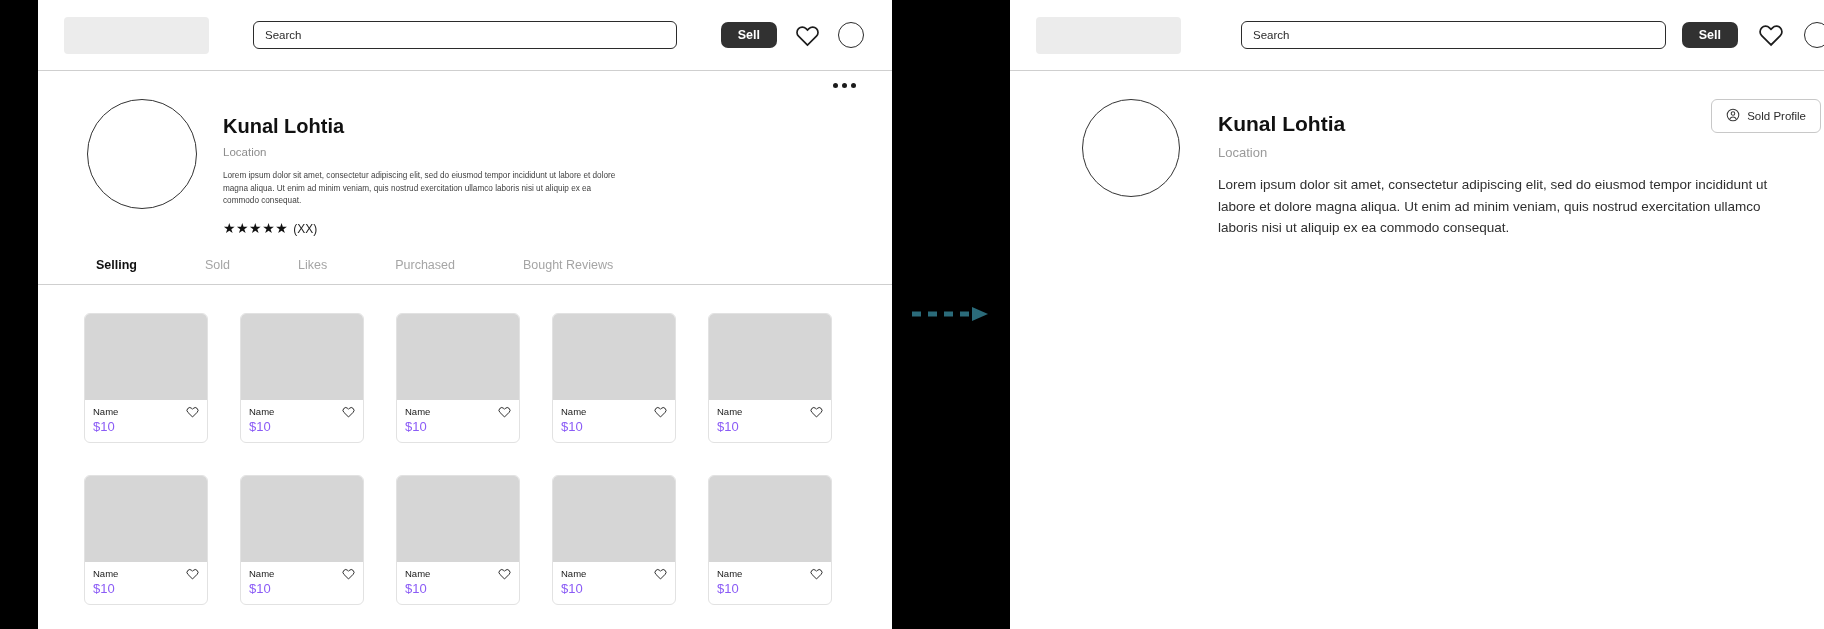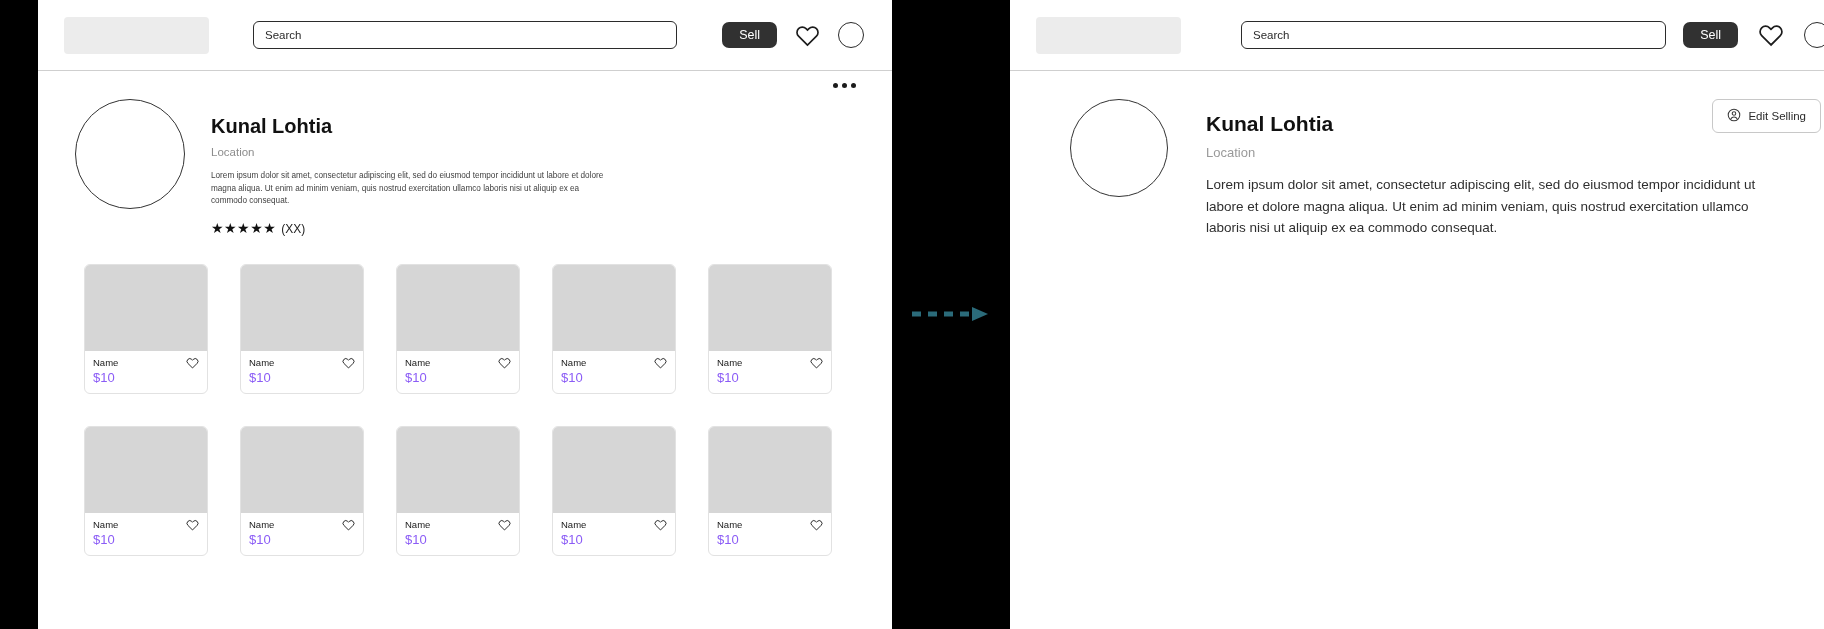--- a/index.html
+++ b/index.html
@@ -57,21 +57,21 @@
     align-items: center;
     padding: 0 11px;
     font-size: 11.5px;
     color: #2b2b2b;
     background: #fff;
   }
   .sell-btn {
     background: #313131;
     color: #ffffff;
     font-size: 12.5px;
-    font-weight: normal;
+    font-weight: bold;
     border-radius: 7px;
     padding: 7px 17px;
     border: none;
     cursor: pointer;
     line-height: 1;
   }
   .nav-icon { display: flex; align-items: center; justify-content: center; cursor: pointer; }
   .avatar-circle {
     width: 26px; height: 26px;
     border: 1.3px solid #2b2b2b;
@@ -84,21 +84,21 @@
   .panel-left .sell-wrap { margin-left: auto; display:flex; align-items:center; gap: 18px; margin-right: 28px; }
 
   
   .panel-right .search-field { width: 425px; margin-left: 60px; }
   .panel-right .sell-wrap { margin-left: auto; display:flex; align-items:center; gap: 20px; margin-right: 32px; }
 
   
   .profile {
     display: flex;
     position: relative;
-    padding: 24px 0 0 0;
+    padding: 24px 0 0 12px;
   }
   .profile-pic {
     border: 1.2px solid #333;
     border-radius: 50%;
     background: #fff;
     flex: none;
   }
   .profile-left .profile-pic { width: 110px; height: 110px; margin-left: 37px; margin-top: 4px; }
   .profile-right .profile-pic { width: 98px; height: 98px; margin-left: 60px; margin-top: 4px; }
 
@@ -225,20 +225,27 @@
           <span class="rating-count">(XX)</span>
         </div>
       </div>
       <div class="dots-menu">
         <span></span>
         <span></span>
         <span></span>
       </div>
     </div>
 
+    <div class="tabs tabs-left" id="left-tabs">
+        <div class="tab active">Selling</div>
+        <div class="tab inactive">Sold</div>
+        <div class="tab inactive">Likes</div>
+        <div class="tab inactive">Purchased</div>
+        <div class="tab inactive">Bought Reviews</div>
+      </div>
 
     <div class="grid grid-left" id="left-grid">
         <div class="card">
           <div class="card-img"></div>
           <div class="card-body">
             <div class="card-name">Name</div>
             <div class="card-price">$10</div>
             <span class="card-heart"><svg width="13" height="12" viewBox="0 0 24 22" fill="none" stroke="#1c1c1c" stroke-width="1.7">
                 <path d="M12 20.2 3.4 11.6a5.1 5.1 0 0 1 0-7.2 5.1 5.1 0 0 1 7.2 0L12 5.8l1.4-1.4a5.1 5.1 0 0 1 7.2 0 5.1 5.1 0 0 1 0 7.2z"></path>
               </svg></span>
@@ -372,21 +379,21 @@
         <div class="pbio">Lorem ipsum dolor sit amet, consectetur adipiscing elit, sed do eiusmod tempor incididunt ut labore et dolore magna aliqua. Ut enim ad minim veniam, quis nostrud exercitation ullamco laboris nisi ut aliquip ex ea commodo consequat.</div>
       </div>
       <div class="edit-profile-btn">
         <span>
           <svg width="14" height="14" viewBox="0 0 16 16" fill="none" stroke="#3b3b3b" stroke-width="1.2">
             <circle cx="8" cy="8" r="6.6"></circle>
             <circle cx="8" cy="6.2" r="2"></circle>
             <path d="M4.3 12.6a4.2 4.2 0 0 1 7.4 0"></path>
           </svg>
         </span>
-        <span>Edit Selling</span>
+        <span>Sold Profile</span>
       </div>
     </div>
 
     <div class="tabs tabs-right" id="right-tabs"></div>
 
     <div class="grid grid-right" id="right-grid"></div>
   </div>
 
 </div>
 

